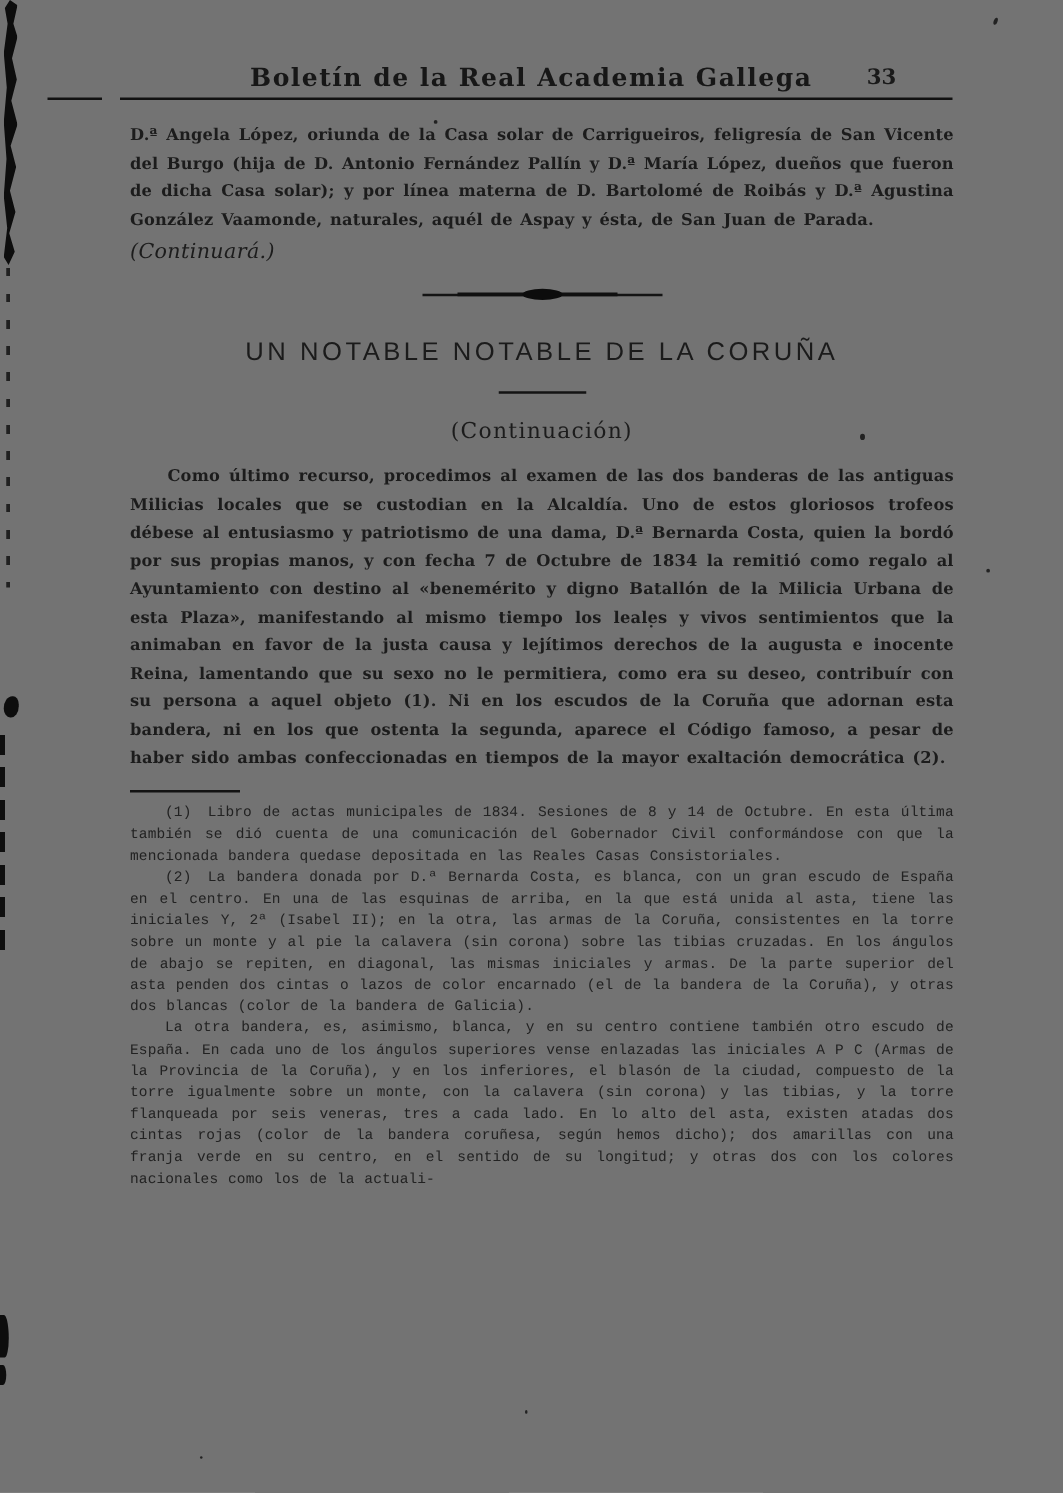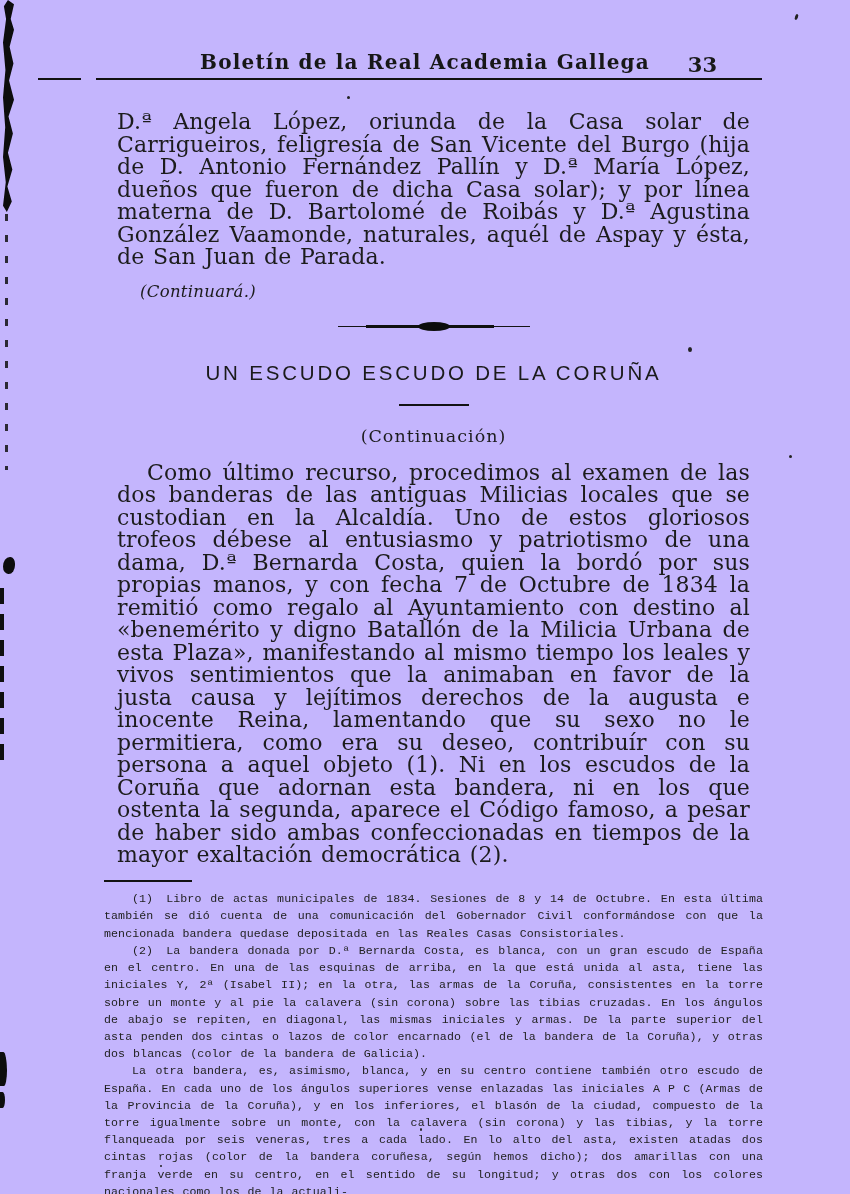--- a/index.html
+++ b/index.html
@@ -1,53 +1,53 @@
 <!DOCTYPE html>
 <html><head>
 <meta charset="utf-8">
 <style>
   html,body{margin:0;padding:0;background:#888;}
   .page{
     position:relative;
     width:850px;height:1194px;
     margin:0 auto;
-    background:#c4b5fd;
+    background:#737373;
     overflow:hidden;
     font-family:"DejaVu Serif", serif;
     color:#1c1c1c;
   }
   
   .header-row{position:absolute;top:50px;left:0;right:0;height:28px;}
   .masthead{
     position:absolute;left:0;right:0;text-align:center;
     font-family:"DejaVu Serif", serif;
     font-weight:bold;font-size:20px;letter-spacing:1.2px;color:#171717;
   }
   .page-number{
     position:absolute;right:133px;top:2px;
-    font-size:21px;font-weight:bold;color:#1a1a1a;
+    font-size:17px;font-weight:bold;color:#1a1a1a;
   }
   .header-rule{
     position:absolute;top:78px;left:38px;width:724px;height:2px;
     background:linear-gradient(90deg,#111 0 6%,transparent 6% 8%,#111 8% 100%);
   }
   
   .column{position:absolute;top:98px;left:104px;width:659px;}
   .body-p{
-    margin:13px;font-size:22px;line-height:22.5px;
-    text-align:justify;letter-spacing:0.15px;word-spacing:1.5px;
+    margin:0;font-size:13px;line-height:22.5px;
+    text-align:justify;letter-spacing:0.15px;word-spacing:1.5px;font-weight:bold;
   }
   .body-p.indent{text-indent:30px;}
   .p2{margin-top:3px;}
   .signature{
     margin-top:7px;text-align:right;padding-right:116px;
     font-variant:small-caps;font-size:17.5px;letter-spacing:0.8px;color:#151515;
   }
   .continuation-note{
-    margin-top:3px;font-style:italic;font-size:16.5px;letter-spacing:0.3px;margin-left:36px;
+    margin-top:3px;font-style:italic;font-size:16.5px;letter-spacing:0.3px;
   }
   
   .divider{position:relative;margin:21px auto 0 auto;width:192px;height:9px;}
   .divider .line{position:absolute;top:4px;left:0;right:0;height:1.6px;background:#141414;}
   .divider .mid{position:absolute;top:3px;left:28px;width:128px;height:3px;background:#101010;}
   .divider .lens{
     position:absolute;top:0;left:50%;transform:translateX(-50%);
     width:32px;height:9px;background:#0c0c0c;border-radius:50%;
   }
   
@@ -115,21 +115,21 @@
 
     <p class="body-p">D.ª Angela López, oriunda de la Casa solar de Carrigueiros, feligresía de San Vicente del Burgo (hija de D. Antonio Fernández Pallín y D.ª María López, dueños que fueron de dicha Casa solar); y por línea materna de D. Bartolomé de Roibás y D.ª Agustina González Vaamonde, naturales, aquél de Aspay y ésta, de San Juan de Parada.</p>
     <div class="continuation-note">(Continuará.)</div>
 
     <div class="divider">
       <div class="line"></div>
       <div class="mid"></div>
       <div class="lens"></div>
     </div>
 
-    <div class="article-title">UN ESCUDO ESCUDO DE LA CORUÑA</div>
+    <div class="article-title">UN NOTABLE NOTABLE DE LA CORUÑA</div>
     <div class="title-rule"></div>
     <div class="subtitle">(Continuación)</div>
     <p class="body-p indent body-main">Como último recurso, procedimos al examen de las dos banderas de las antiguas Milicias locales que se custodian en la Alcaldía. Uno de estos gloriosos trofeos débese al entusiasmo y patriotismo de una dama, D.ª Bernarda Costa, quien la bordó por sus propias manos, y con fecha 7 de Octubre de 1834 la remitió como regalo al Ayuntamiento con destino al «benemérito y digno Batallón de la Milicia Urbana de esta Plaza», manifestando al mismo tiempo los leales y vivos sentimientos que la animaban en favor de la justa causa y lejítimos derechos de la augusta e inocente Reina, lamentando que su sexo no le permitiera, como era su deseo, contribuír con su persona a aquel objeto (1). Ni en los escudos de la Coruña que adornan esta bandera, ni en los que ostenta la segunda, aparece el Código famoso, a pesar de haber sido ambas confeccionadas en tiempos de la mayor exaltación democrática (2).</p>
 
     <div class="fn-rule"></div>
     <div class="footnotes">
       <p class="fn"><span class="fn-marker">(1)</span><span>Libro de actas municipales de 1834. Sesiones de 8 y 14 de Octubre. En esta última también se dió cuenta de una comunicación del Gobernador Civil conformándose con que la mencionada bandera quedase depositada en las Reales Casas Consistoriales.</span></p>
       <p class="fn"><span class="fn-marker">(2)</span><span>La bandera donada por D.ª Bernarda Costa, es blanca, con un gran escudo de España en el centro. En una de las esquinas de arriba, en la que está unida al asta, tiene las iniciales Y, 2ª (Isabel II); en la otra, las armas de la Coruña, consistentes en la torre sobre un monte y al pie la calavera (sin corona) sobre las tibias cruzadas. En los ángulos de abajo se repiten, en diagonal, las mismas iniciales y armas. De la parte superior del asta penden dos cintas o lazos de color encarnado (el de la bandera de la Coruña), y otras dos blancas (color de la bandera de Galicia).</span></p>
       <p class="fn">La otra bandera, es, asimismo, blanca, y en su centro contiene también otro escudo de España. En cada uno de los ángulos superiores vense enlazadas las iniciales A P C (Armas de la Provincia de la Coruña), y en los inferiores, el blasón de la ciudad, compuesto de la torre igualmente sobre un monte, con la calavera (sin corona) y las tibias, y la torre flanqueada por seis veneras, tres a cada lado. En lo alto del asta, existen atadas dos cintas rojas (color de la bandera coruñesa, según hemos dicho); dos amarillas con una franja verde en su centro, en el sentido de su longitud; y otras dos con los colores nacionales como los de la actuali-</p>
     </div>

